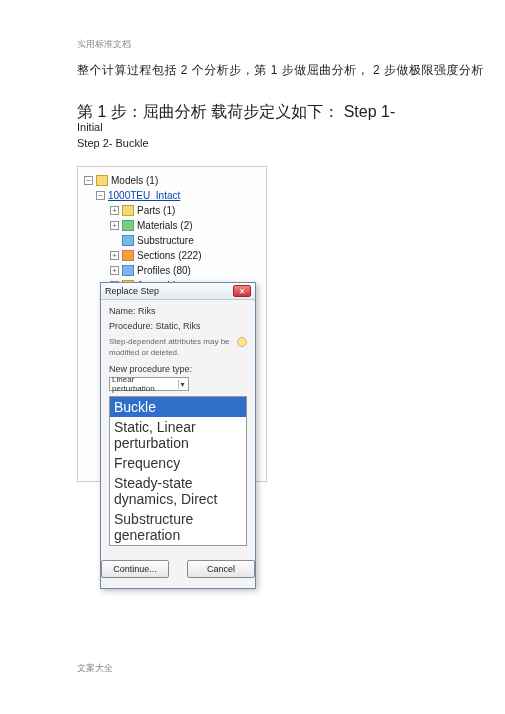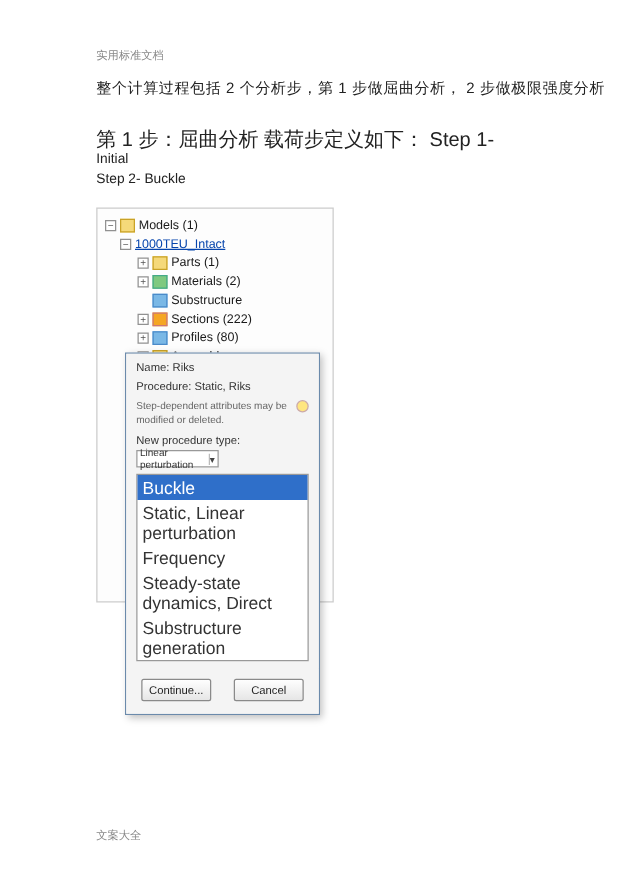--- a/index.html
+++ b/index.html
@@ -43,30 +43,30 @@
   width: 18px; height: 12px; background: linear-gradient(#e88,#c33);
   border: 1px solid #a22; border-radius: 2px; color: #fff;
   font-size: 8px; display: flex; align-items: center; justify-content: center;
 }
 .dlg-body { padding: 6px 8px; background: #f4f4f4; }
 .dlg-row { margin-bottom: 5px; color: #333; }
 .dlg-hint { color: #666; font-size: 8px; line-height: 11px; margin-bottom: 6px; display: flex; align-items: flex-start; gap: 3px; }
 .lightbulb { width: 10px; height: 10px; background: #ffe680; border: 1px solid #caa; border-radius: 50%; margin-top: 1px; flex-shrink: 0; }
 .combo {
   display: inline-flex; align-items: center; border: 1px solid #999;
-  background: #fff; height: 14px; padding: 0 2px; width: 66px;
+  background: #fff; height: 14px; padding: 0 2px; width: 80px;
   justify-content: space-between; font-size: 8px; gap: 12px;
 }
 .combo-arrow { width: 10px; text-align: center; color: #444; border-left: 1px solid #bbb; }
 .listbox { border: 1px solid #999; background: #fff; margin-top: 2px; }
 .listitem { padding: 2px 4px; color: #333; font-size: 14px; }
 .listitem.selected { background: #2f6fc9; color: #fff; }
 .btnrow { display: flex; justify-content: center; gap: 18px; padding: 8px 0 10px; background: #f4f4f4; }
 .btn {
-  width: 56px; height: 18px; border: 1px solid #8a8a8a; border-radius: 2px;
+  width: 68px; height: 18px; border: 1px solid #8a8a8a; border-radius: 2px;
   background: linear-gradient(#fefefe,#e6e6e6); font-size: 9px;
   display: flex; align-items: center; justify-content: center; color: #222;
 }
 </style>
 </head>
 <body>
 
 <div class="doc-header">实用标准文档</div>
 <div class="line1">整个计算过程包括  2 个分析步，第  1 步做屈曲分析，   2 步做极限强度分析</div>
 <div class="line2">第  1 步：屈曲分析  载荷步定义如下：  Step 1-</div>
@@ -127,20 +127,24 @@
     <div class="dots">⋮</div>
     <div class="dots">⋮</div>
     <div class="dots">⋮</div>
     <div class="dots">⋮</div>
     <div class="dots">⋮</div>
     <div class="dots">⋮</div>
     <div class="dots">⋮</div>
   </div>
 
   <div class="dialog">
+    <div class="titlebar">
+      <span class="titlebar-text">Replace Step</span>
+      <span class="closebtn">✕</span>
+    </div>
     <div class="dlg-body">
       <div class="dlg-row">
         <span>Name:</span>
         <span>Riks</span>
       </div>
       <div class="dlg-row">
         <span>Procedure:</span>
         <span>Static, Riks</span>
       </div>
       <div class="dlg-hint">

